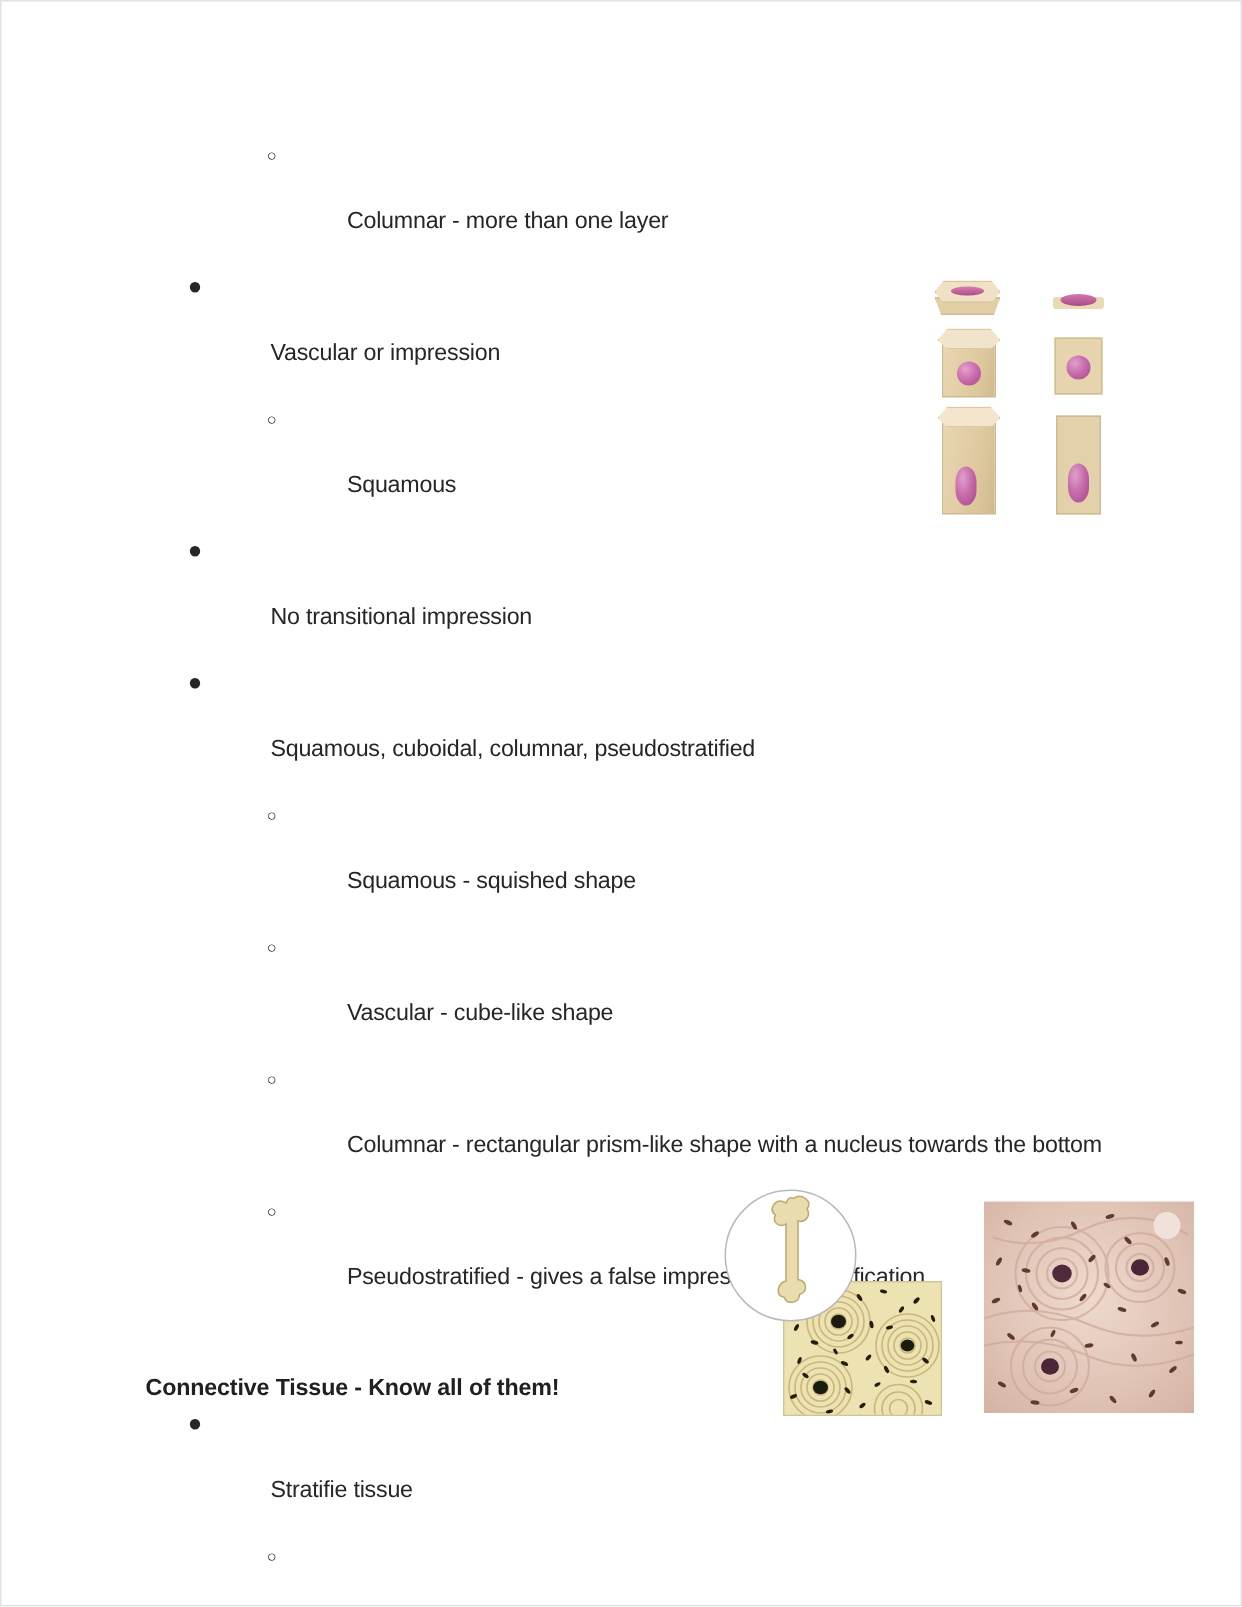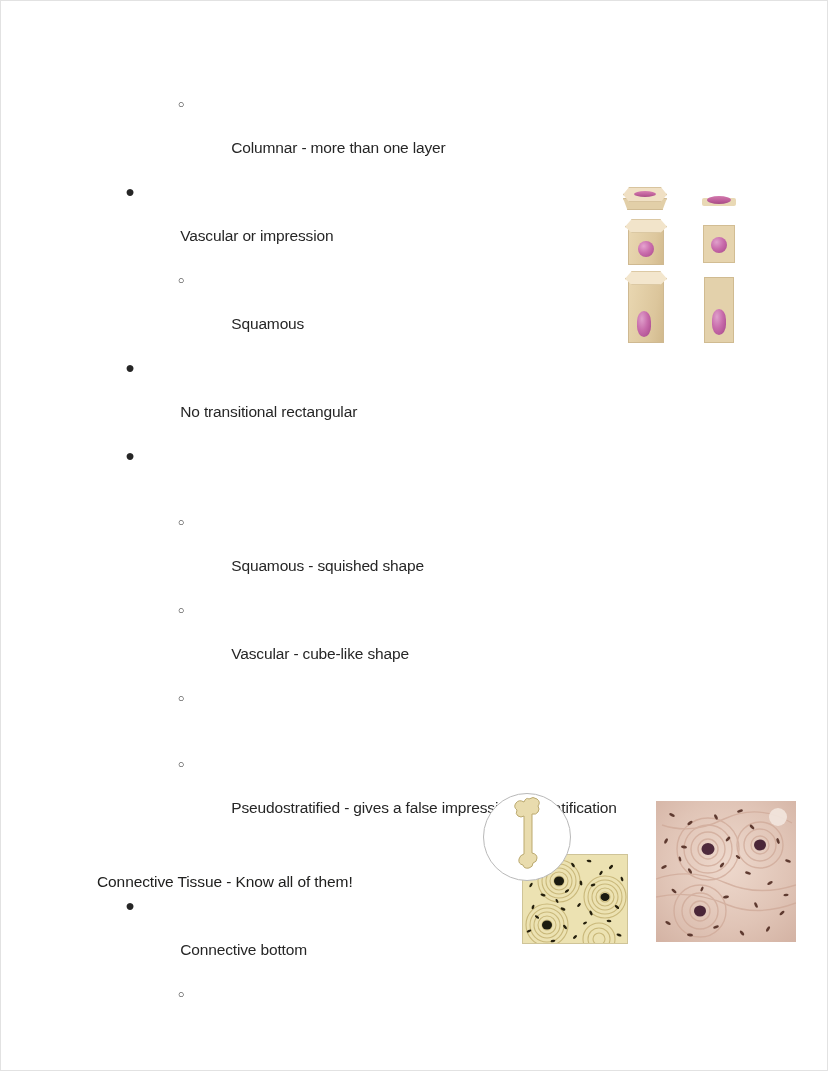--- a/index.html
+++ b/index.html
@@ -22,21 +22,21 @@
   
   .notes {
     position: absolute;
     left: 96px;
     top: 92px;
     width: 640px;
   }
 
   .section-head {
     font-size: 15.5px;
-    font-weight: normal;
+    font-weight: bold;
     color: #20201f;
     line-height: 22px;
     letter-spacing: -0.1px;
     margin: 0 0 2px 0;
     white-space: pre-wrap;
   }
 
   ul.lvl {
     list-style: none;
     margin: 0;
@@ -252,50 +252,52 @@
       <li class="item l1">
         <span class="bullet">●</span>
         <span>Vascular or impression</span>
       </li>
       <li class="item l2">
         <span class="bullet">○</span>
         <span>Squamous</span>
       </li>
       <li class="item l1">
         <span class="bullet">●</span>
-        <span>No transitional rectangular</span>
+        <span>No transitional impression</span>
       </li>
       <li class="item l1">
         <span class="bullet">●</span>
+        <span>Squamous, cuboidal, columnar, pseudostratified</span>
       </li>
       <li class="item l2">
         <span class="bullet">○</span>
         <span>Squamous - squished shape</span>
       </li>
       <li class="item l2">
         <span class="bullet">○</span>
         <span>Vascular - cube-like shape</span>
       </li>
       <li class="item l2">
         <span class="bullet">○</span>
+        <span>Columnar - rectangular prism-like shape with a nucleus towards the bottom</span>
       </li>
       <li class="item l2">
         <span class="bullet">○</span>
         <span>Pseudostratified - gives a false impression of stratification</span>
       </li>
     </ul>
 
     <div class="spacer-gap"></div>
 
     <div class="section-head">Connective Tissue - Know all of them!</div>
 
     <ul class="lvl">
       <li class="item l1">
         <span class="bullet">●</span>
-        <span>Connective bottom</span>
+        <span>Stratifie tissue</span>
       </li>
       <li class="item l2">
         <span class="bullet">○</span>
         
       </li>
 
     </ul>
   </div>
 
   <div class="epi-figure">

